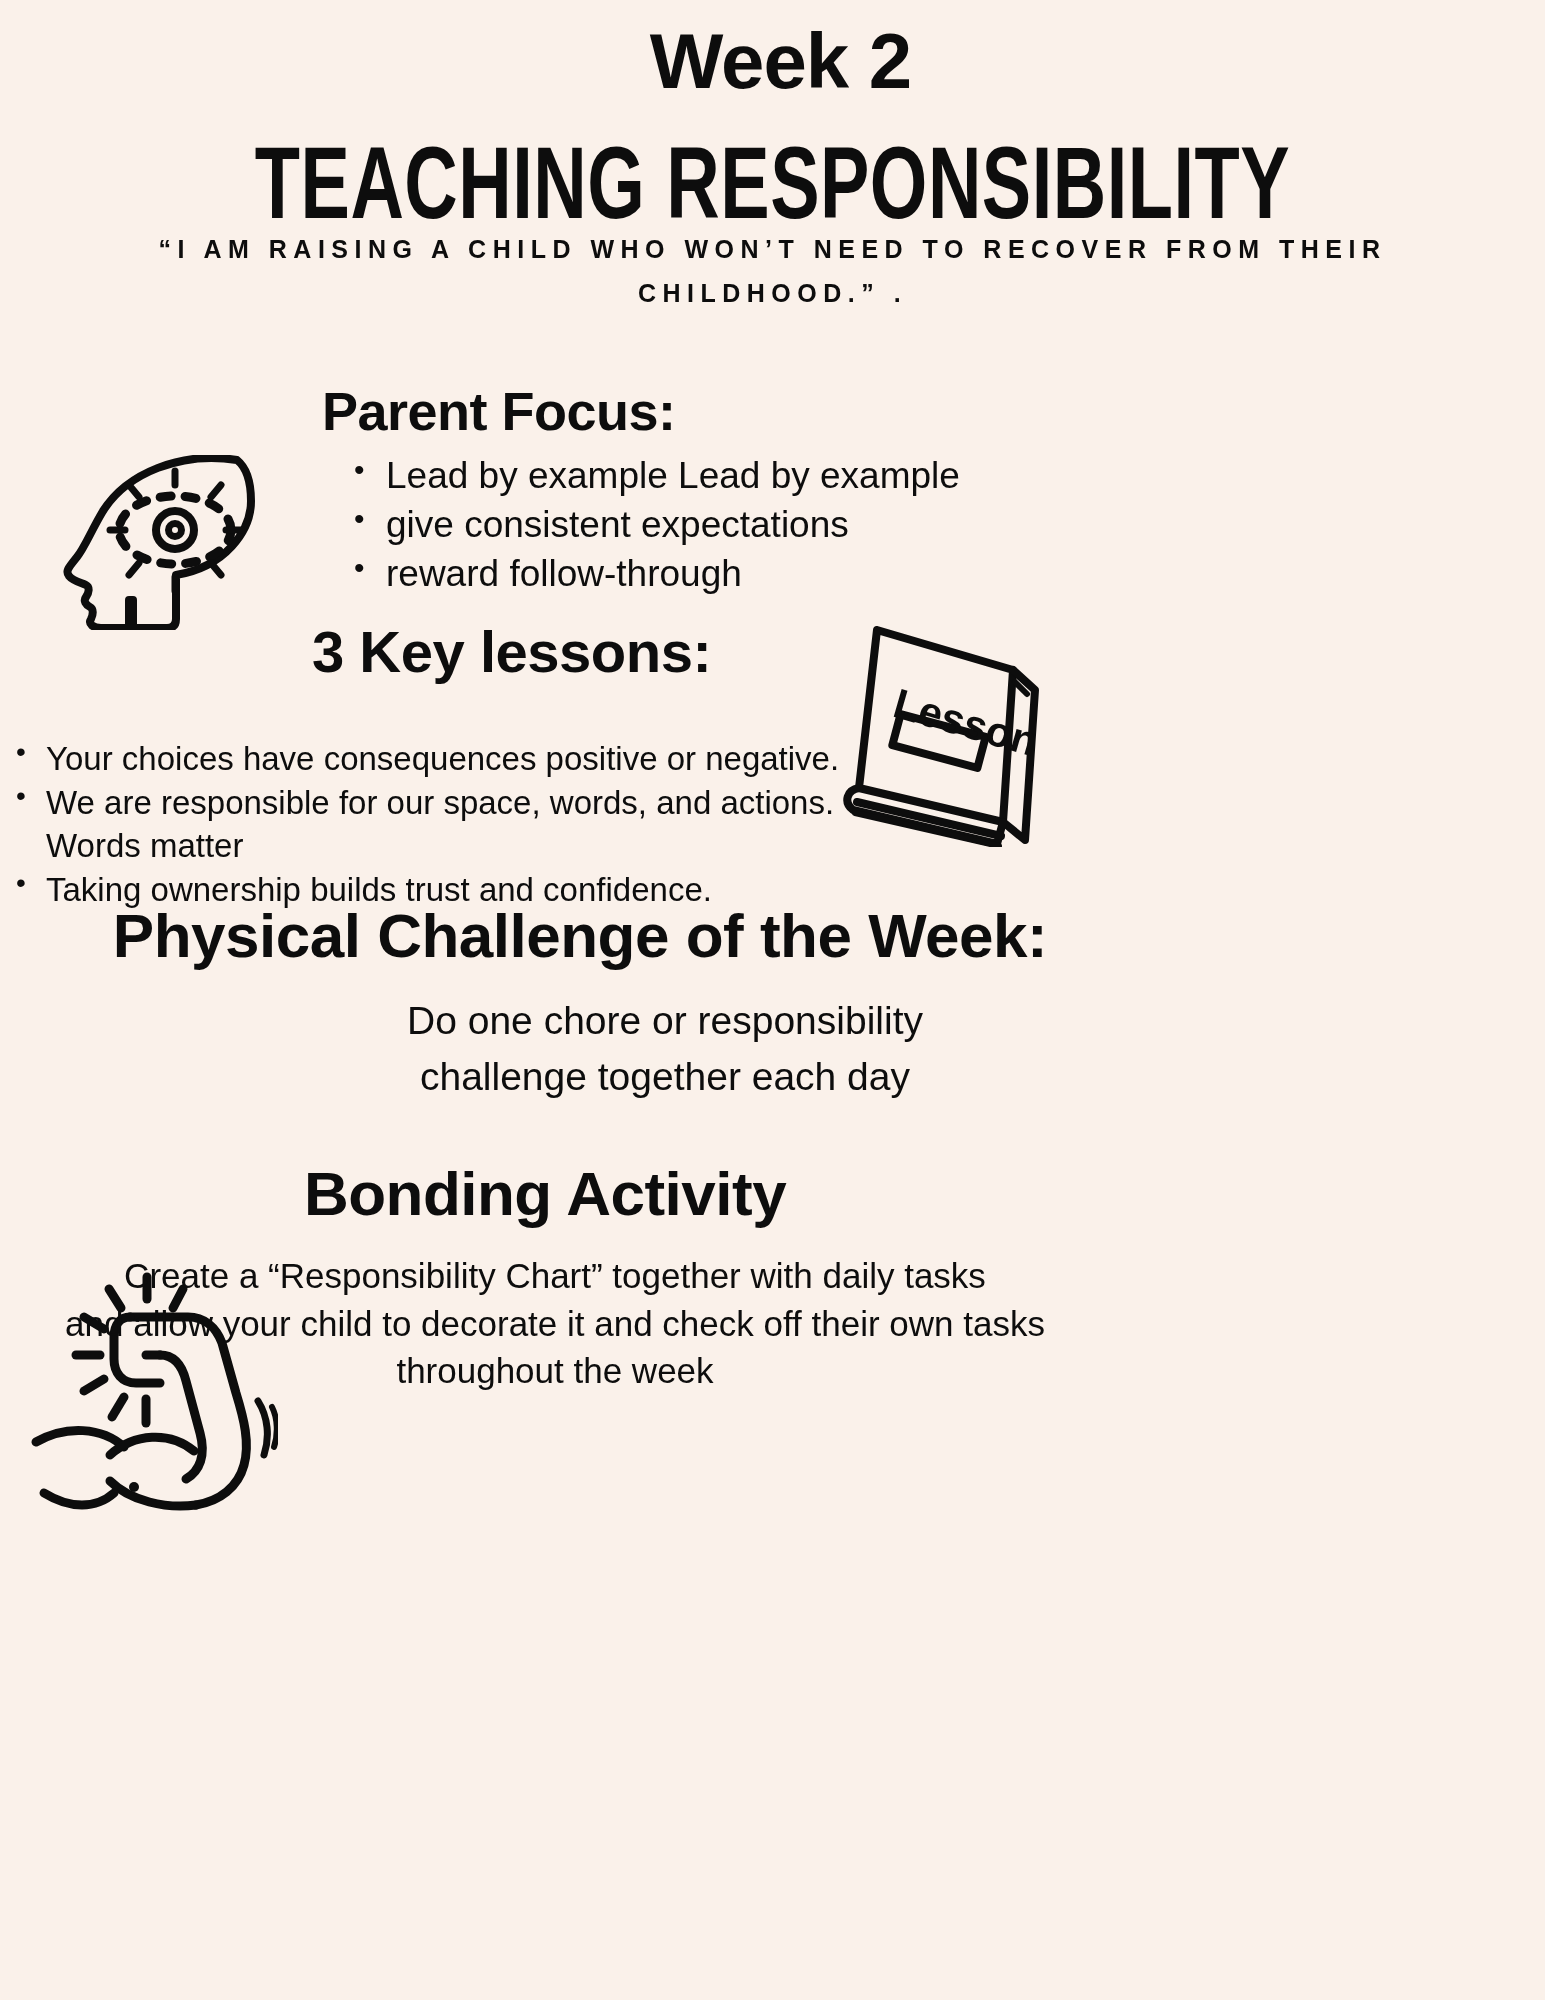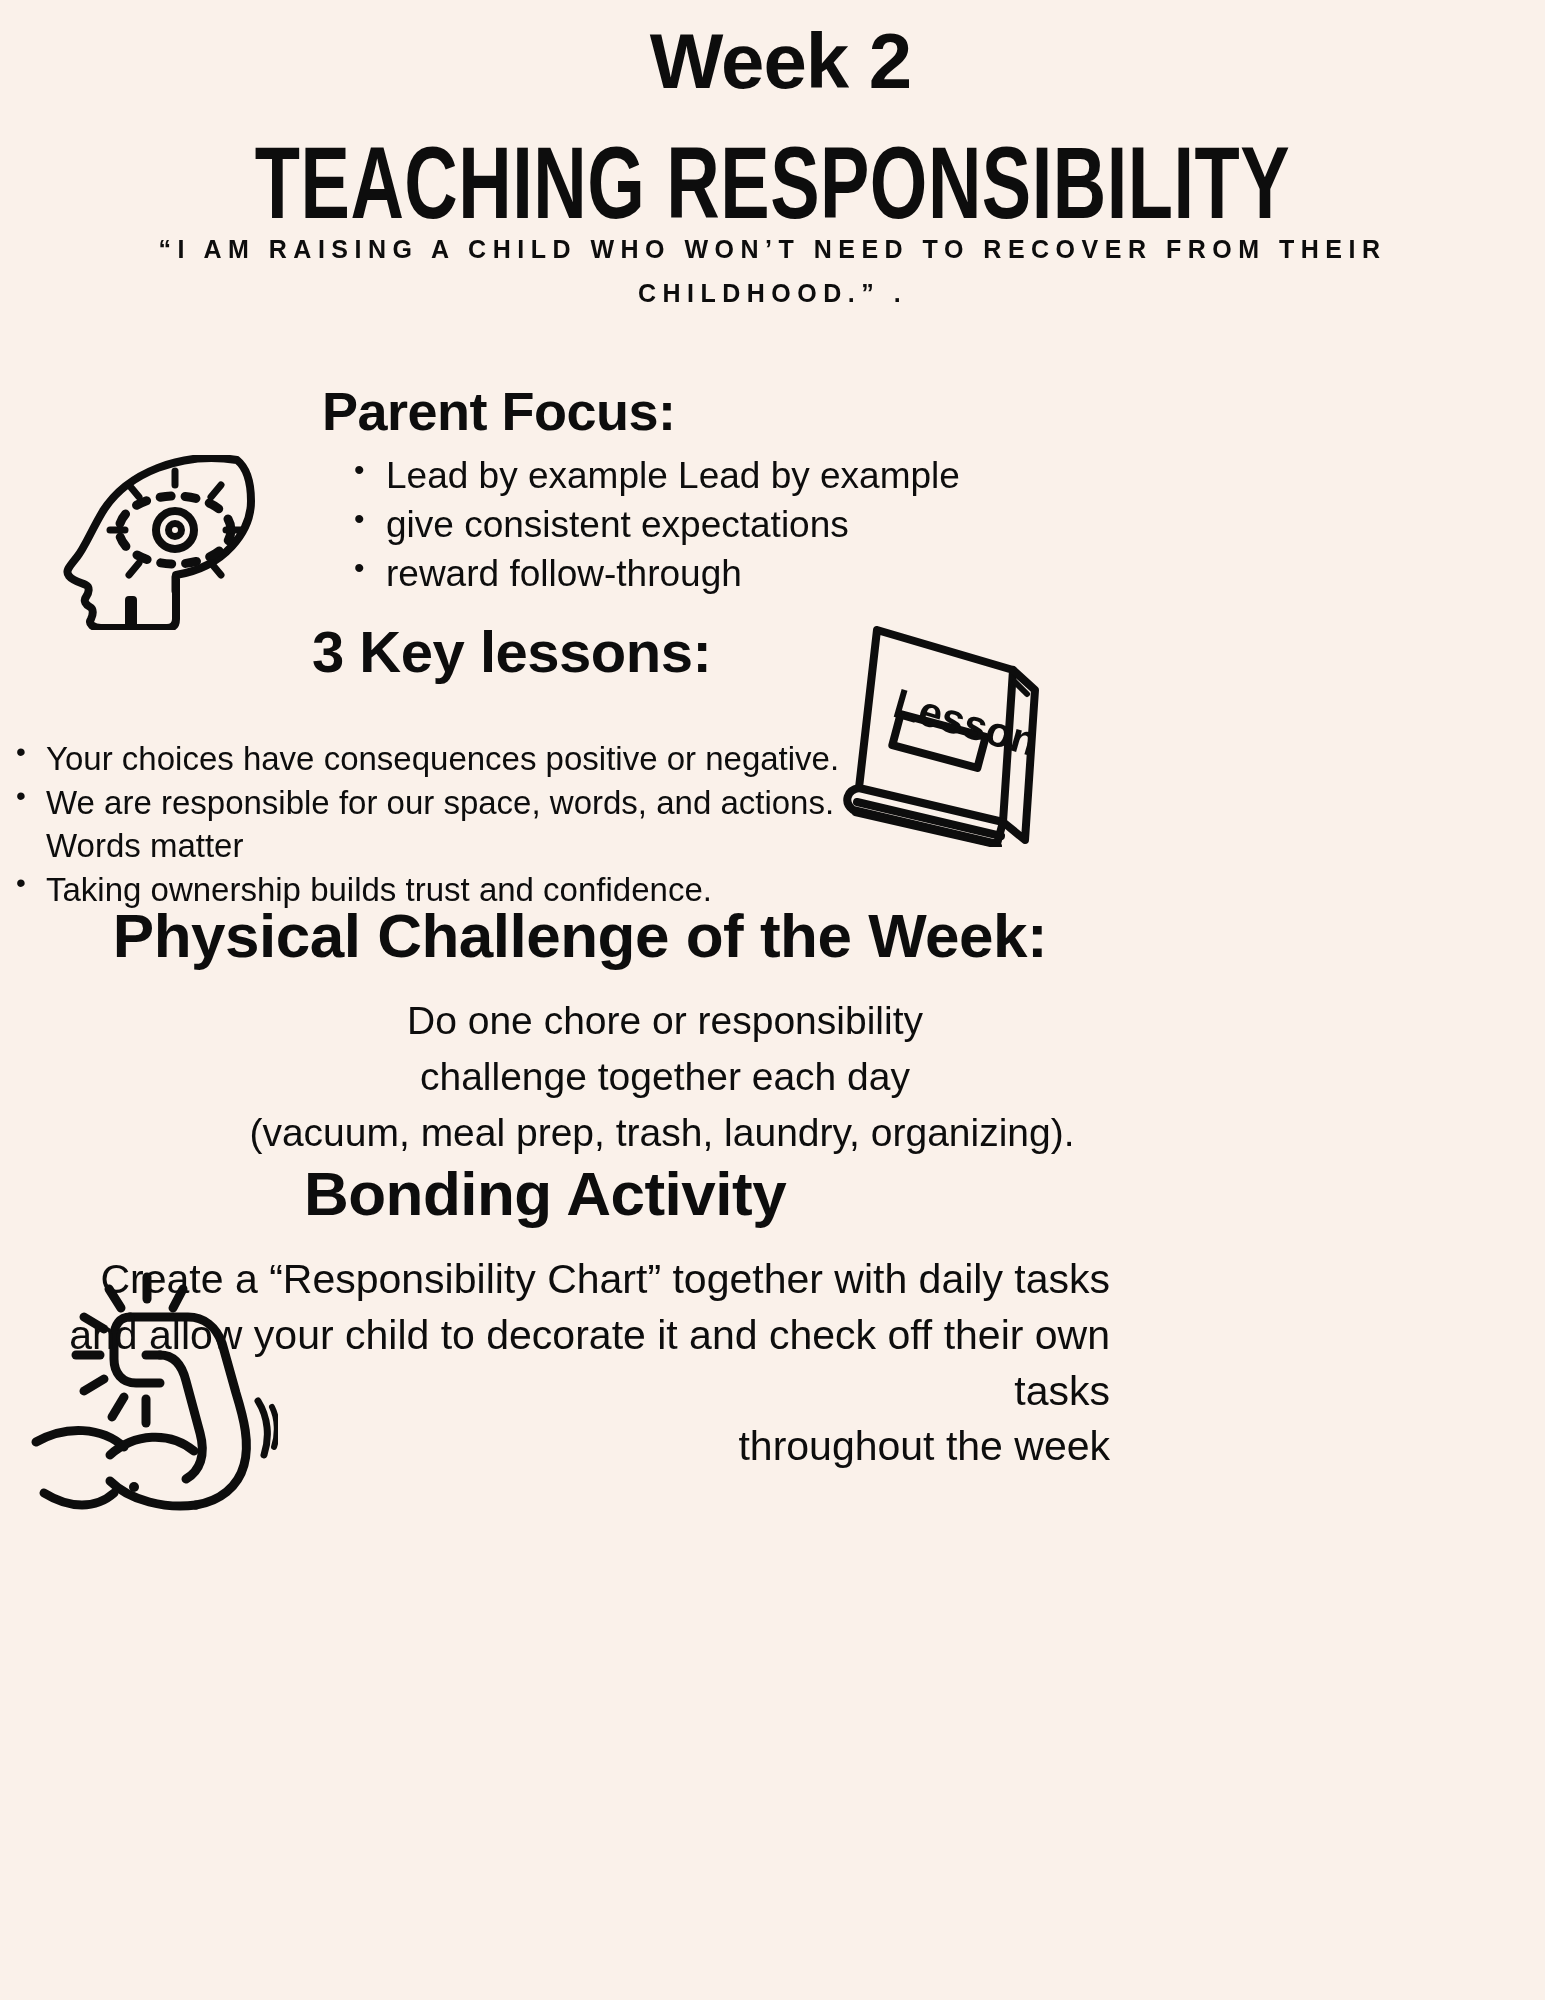--- a/index.html
+++ b/index.html
@@ -186,22 +186,22 @@
     text-align: center;
     font-size: 62px;
     font-weight: 700;
     letter-spacing: -0.5px;
   }
   .bonding-body {
     position: absolute;
     left: 0;
     top: 1252px;
     width: 1110px;
-    text-align: right;
-    font-size: 41px;
+    text-align: center;
+    font-size: 35px;
     line-height: 1.36;
   }
 </style>
 </head>
 <body>
 
 <div class="page">
 
   <div class="week-label">Week 2</div>
   <div class="main-title">TEACHING RESPONSIBILITY</div>
@@ -283,21 +283,20 @@
       <path d="M26 228 C52 244 78 244 96 228"></path>
       <circle cx="116" cy="222" r="5" fill="#0d0d0d" stroke="none"></circle>
 
       <path d="M240 136 C250 152 252 172 246 190" stroke-width="7"></path>
       <path d="M254 142 C260 154 260 170 256 182" stroke-width="6"></path>
     </svg>
   </span>
   <div class="phys-lines">
     <div>Do one chore or responsibility</div>
     <div>challenge together each day</div>
-    <div class="wide">(vacuum, meal prep, trash, laundry, organizing).</div>
   </div>
 
   <div class="bonding-title">Bonding Activity</div>
   <div class="bonding-body">
     <div>Create a “Responsibility Chart” together with daily tasks</div>
     <div>and allow your child to decorate it and check off their own tasks</div>
     <div>throughout the week</div>
   </div>
 
 </div>

